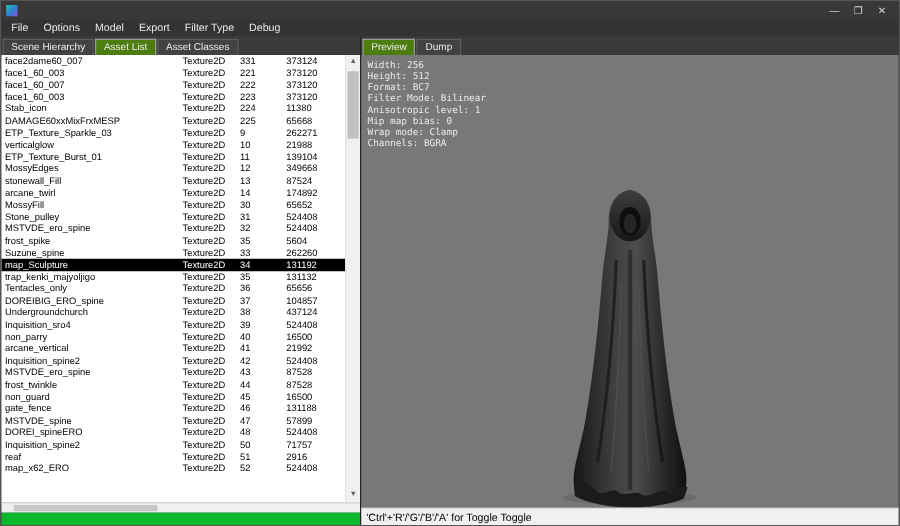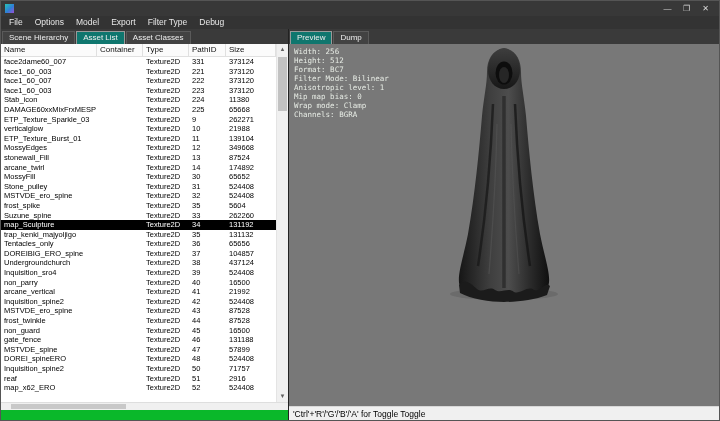--- a/index.html
+++ b/index.html
@@ -24,21 +24,21 @@
 
   .main { flex:1; display:flex; min-height:0; }
 
   
   .left { width:288px; flex:0 0 auto; display:flex; flex-direction:column;
           background:#3a3a3a; border-right:1px solid #222; min-height:0; }
   .tabstrip { height:15px; flex:0 0 auto; display:flex; align-items:flex-end;
               gap:1px; padding:1px 1px 0 1px; background:#3a3a3a; }
   .tab { font-size:8px; color:#eeeeee; padding:1px 6px 2px; background:#424242;
          border:1px solid #5a5a5a; border-bottom:none; white-space:nowrap; }
-  .tab.active { background:#0f766e; border-color:#9a9a9a; }
+  .tab.active { background:#4d7c0f; border-color:#9a9a9a; }
 
   .filter-row { height:15px; flex:0 0 auto; padding:1px; background:#3a3a3a; }
   .filter-input { width:100%; height:13px; font-size:8px; border:1px solid #7a7a7a;
                   background:#ffffff; padding:0 2px; font-family:inherit; color:#222; }
   .filter-input::placeholder { color:#9a9a9a; }
 
   .table-wrap { flex:1; display:flex; min-height:0; background:#ffffff; }
   .table { flex:1; display:flex; flex-direction:column; min-width:0; }
   .thead { height:13px; flex:0 0 auto; display:flex; background:#fbfbfb;
            border-bottom:1px solid #e0e0e0; }
@@ -59,21 +59,21 @@
 
   .hscroll { height:8px; flex:0 0 auto; background:#f0f0f0; border-top:1px solid #dedede; position:relative; }
   .hthumb { position:absolute; top:1px; bottom:1px; left:10px; width:115px; background:#c8c8c8; }
 
   .progress { height:10px; flex:0 0 auto; background:#e6e6e6; }
   .progress-fill { height:100%; background:#0ab82a; }
 
   
   .right { flex:1; display:flex; flex-direction:column; min-width:0; background:#3a3a3a; }
   .preview-area { flex:1; min-height:0; background:#787878; position:relative;
-                  display:flex; align-items:flex-start; justify-content:center; overflow:hidden; }
+                  display:flex; align-items:flex-end; justify-content:center; overflow:hidden; }
   .preview-info { position:absolute; top:3px; left:5px;
                   font-family:"DejaVu Sans Mono", monospace; font-size:7.5px;
                   line-height:9px; color:#e7ece5; }
   .statusbar { height:14px; flex:0 0 auto; background:#f0f0f0; border-top:1px solid #d8d8d8;
                display:flex; align-items:center; padding:0 4px; font-size:8.5px; color:#000; }
 </style>
 </head>
 <body>
 
 <div class="window">
@@ -99,27 +99,20 @@
   <div class="main">
 
     <div class="left">
       <div class="tabstrip">
           <div class="tab">Scene Hierarchy</div>
           <div class="tab active">Asset List</div>
           <div class="tab">Asset Classes</div>
         </div>
       <div class="table-wrap">
         <div class="table">
-          <div class="thead">
-              <div class="hcell c0">Name</div>
-              <div class="hcell c1">Container</div>
-              <div class="hcell c2">Type</div>
-              <div class="hcell c3">PathID</div>
-              <div class="hcell c4">Size</div>
-            </div>
           <div class="rows">
               <div class="trow">
                 <div class="cell c0">face2dame60_007</div>
                 <div class="cell c1"></div>
                 <div class="cell c2">Texture2D</div>
                 <div class="cell c3">331</div>
                 <div class="cell c4">373124</div>
               </div>
               <div class="trow">
                 <div class="cell c0">face1_60_003</div>

